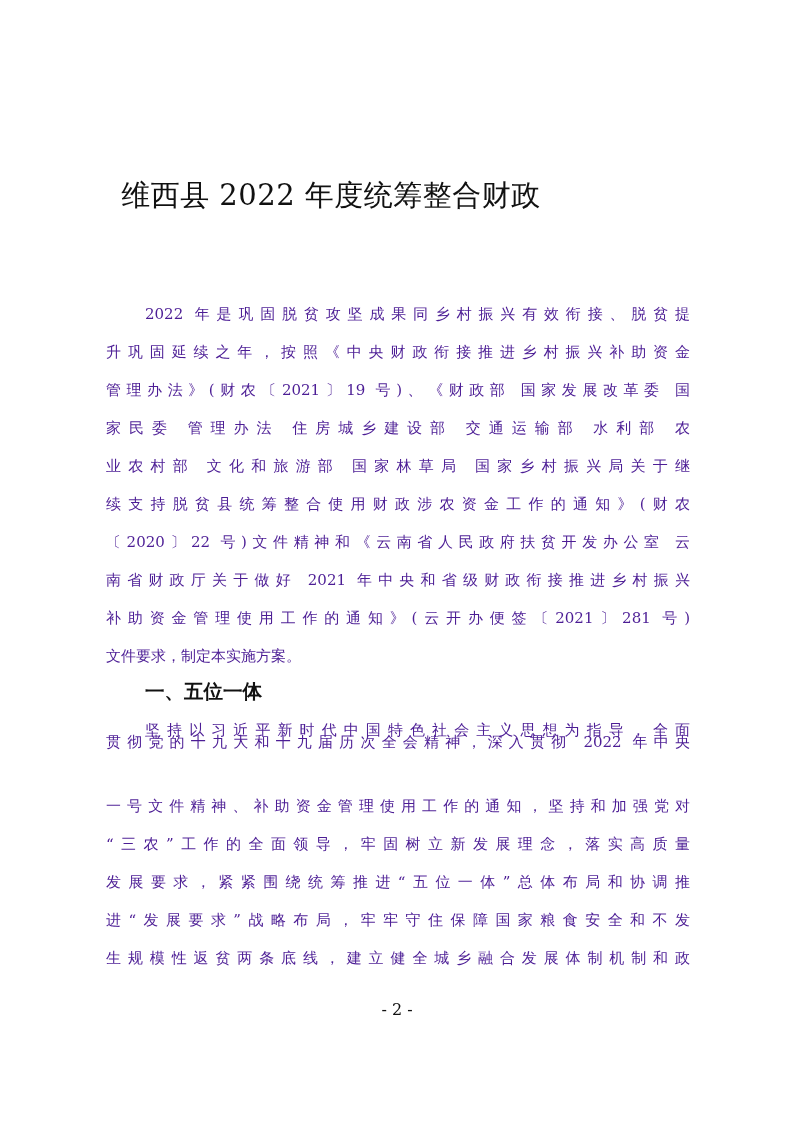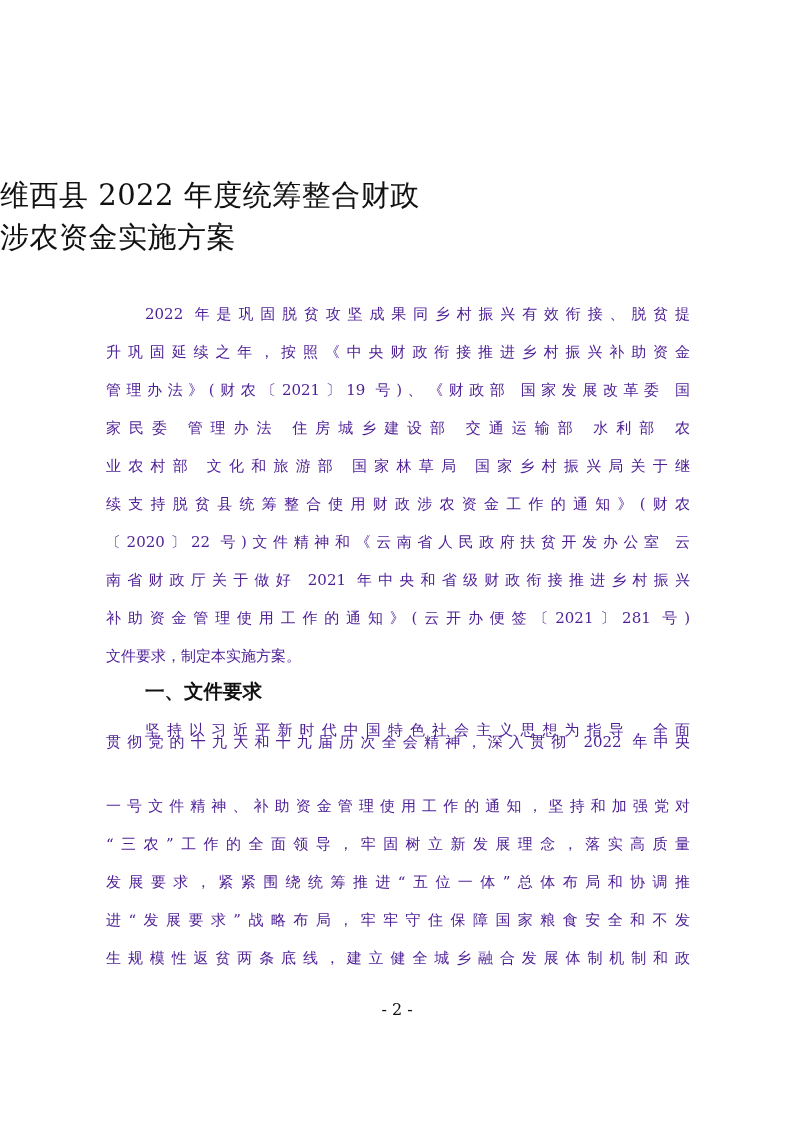--- a/index.html
+++ b/index.html
@@ -19,21 +19,21 @@
       position: absolute;
       left: 0; top: 0;
       width: 794px;
       height: 1123px;
       background: #ffffff;
     }
     .title {
       position: absolute;
       left: 0;
       width: 662px;
-      text-align: left;
+      text-align: center;
       font-family: "DejaVu Serif", "Liberation Serif", serif;
       font-size: 29px;
       color: #111111;
       white-space: nowrap;
       letter-spacing: 0.5px;
     }
     .title.l1 { top: 176px; }
     .title.l2 { top: 218px; }
 
     .line {
@@ -75,36 +75,35 @@
       font-size: 16px;
       color: #111111;
     }
   </style>
 </head>
 <body>
 
 <div class="page">
 
   <div class="title l1">维西县 2022 年度统筹整合财政</div>
-  <div class="title l2">涉农资金实施方案</div>
 
   <div>
     <div class="line indent" style="top:302px">2022 年是巩固脱贫攻坚成果同乡村振兴有效衔接、脱贫提</div>
     <div class="line" style="top:340px">升巩固延续之年，按照《中央财政衔接推进乡村振兴补助资金</div>
     <div class="line" style="top:378px">管理办法》(财农〔2021〕19 号)、《财政部  国家发展改革委  国</div>
     <div class="line" style="top:416px">家民委  管理办法  住房城乡建设部  交通运输部  水利部  农</div>
     <div class="line" style="top:454px">业农村部  文化和旅游部  国家林草局  国家乡村振兴局关于继</div>
     <div class="line" style="top:492px">续支持脱贫县统筹整合使用财政涉农资金工作的通知》(财农</div>
     <div class="line" style="top:530px">〔2020〕22 号)文件精神和《云南省人民政府扶贫开发办公室  云</div>
     <div class="line" style="top:568px">南省财政厅关于做好 2021 年中央和省级财政衔接推进乡村振兴</div>
     <div class="line" style="top:606px">补助资金管理使用工作的通知》(云开办便签〔2021〕281 号)</div>
     <div class="line last" style="top:644px">文件要求，制定本实施方案。</div>
   </div>
 
-  <div class="heading" style="top:680px">一、文件要求</div>
+  <div class="heading" style="top:680px">一、五位一体</div>
 
   <div>
     <div class="line indent" style="top:718px">坚持以习近平新时代中国特色社会主义思想为指导，全面</div>
     <div class="line" style="top:730px">贯彻党的十九大和十九届历次全会精神，深入贯彻 2022 年中央</div>
     <div class="line" style="top:794px">一号文件精神、补助资金管理使用工作的通知，坚持和加强党对</div>
     <div class="line" style="top:832px">“三农”工作的全面领导，牢固树立新发展理念，落实高质量</div>
     <div class="line" style="top:870px">发展要求，紧紧围绕统筹推进“五位一体”总体布局和协调推</div>
     <div class="line" style="top:908px">进“发展要求”战略布局，牢牢守住保障国家粮食安全和不发</div>
     <div class="line" style="top:946px">生规模性返贫两条底线，建立健全城乡融合发展体制机制和政</div>
   </div>

